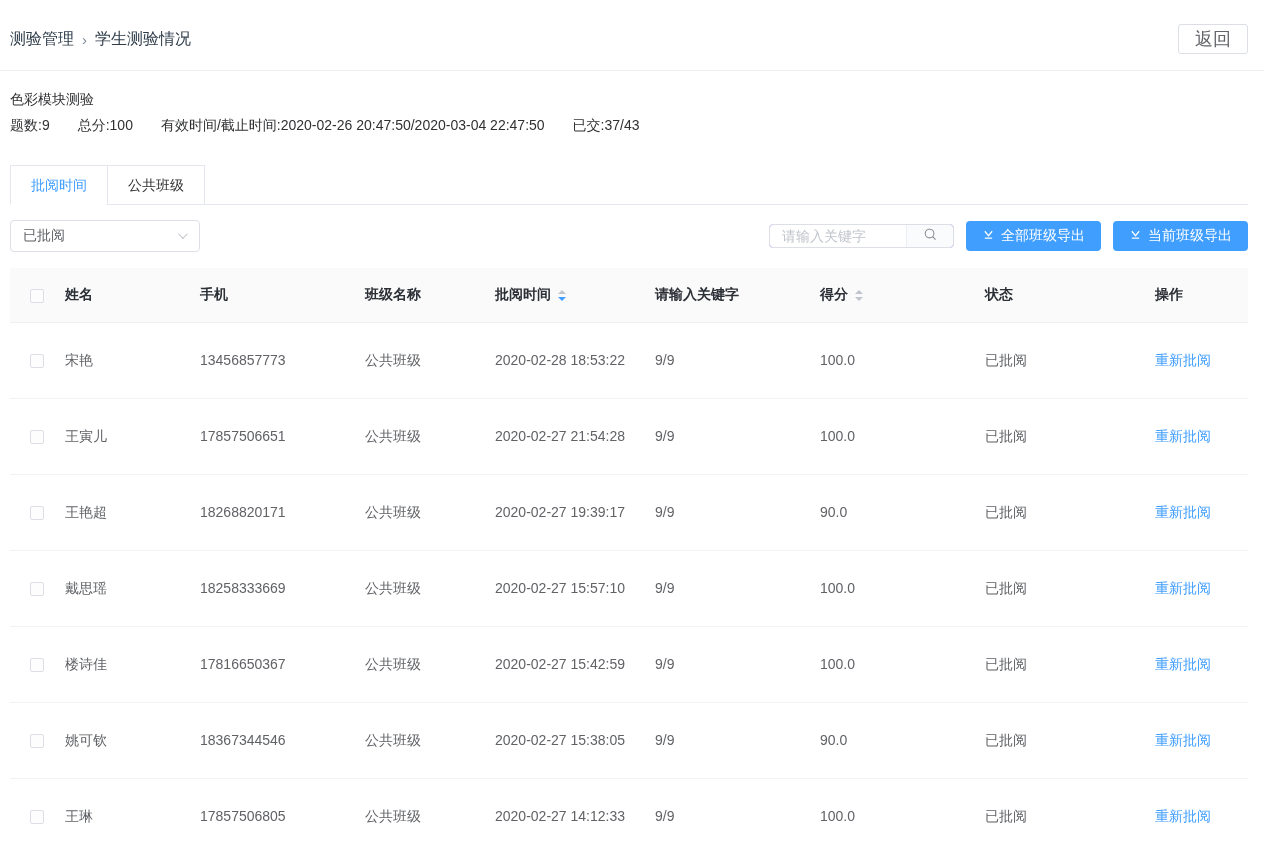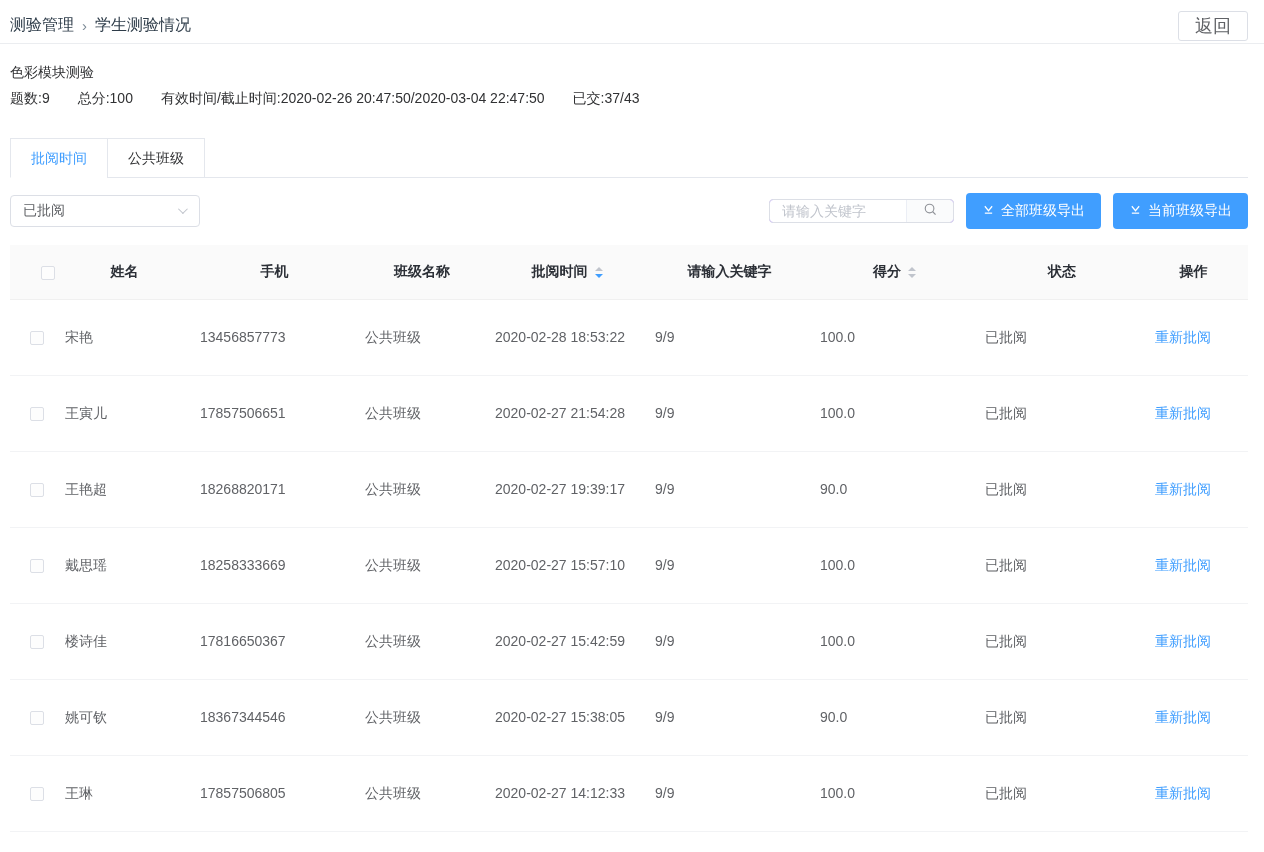--- a/index.html
+++ b/index.html
@@ -4,21 +4,21 @@
 <style>
   * { margin: 0; padding: 0; box-sizing: border-box; }
   html, body {
     width: 1264px; height: 852px; overflow: hidden;
     background: #fff;
     font-family: "Liberation Sans", "DejaVu Sans", sans-serif;
     color: var(--text_primary, #303133);
   }
   
   .topbar {
-    height: 44px;
+    height: 71px;
     display: flex; align-items: center; justify-content: space-between;
     padding: 8px 16px 0 10px;
     border-bottom: 1px solid #EBEDF0;
   }
   .breadcrumb { font-size: 16px; color: #2E3C49; display: flex; align-items: center; gap: 8px; }
   .breadcrumb .sep { color: #7c8a96; font-size: 15px; }
   .btn-plain {
     height: 30px; padding: 0 16px;
     background: #fff; border: 1px solid var(--border, #DCDFE6); border-radius: 3px;
     font-size: 18px; color: var(--text_regular, #606266);
@@ -60,31 +60,31 @@
   .search-input {
     width: 136px; border: none; outline: none; padding: 0 12px;
     font-size: 14px; color: var(--text_regular, #606266); font-family: inherit;
   }
   .search-input::placeholder { color: #C0C4CC; }
   .search-btn {
     width: 47px; background: #FAFBFC; border: none; border-left: 1px solid #EBEEF5;
     display: flex; align-items: center; justify-content: center; cursor: pointer;
   }
   .btn-primary {
-    height: 36px; padding: 0 16px;
+    height: 30px; padding: 0 16px;
     background: var(--primary, #409EFF); border: none; border-radius: 4px;
     color: #fff; font-size: 14px; cursor: pointer;
     display: inline-flex; align-items: center; gap: 6px;
     font-family: inherit;
   }
   
   table { margin-top: 16px; width: 1238px; border-collapse: collapse; table-layout: fixed; }
   thead tr { background: var(--table_header_bg, #FAFAFA); height: 54px; }
   th {
-    text-align: center; font-size: 14px; color: #2b2f36; font-weight: 600;
+    text-align: left; font-size: 14px; color: #2b2f36; font-weight: 600;
     padding: 0 16px 0 0; border-bottom: 1px solid var(--row_border, #F0F0F0);
     white-space: nowrap;
   }
   tbody tr { height: 76px; }
   td {
     font-size: 14px; color: var(--text_regular, #606266);
     padding: 0 16px 0 0; border-bottom: 1px solid #F2F3F5;
     line-height: 22px;
   }
   .cell-check { padding: 0 0 0 20px !important; width: 56px; }

